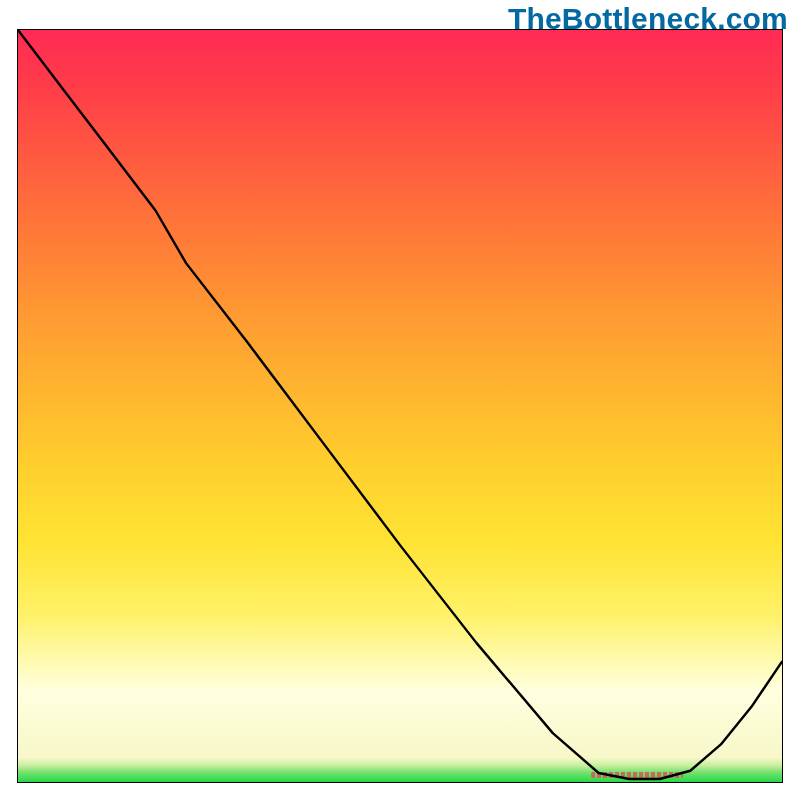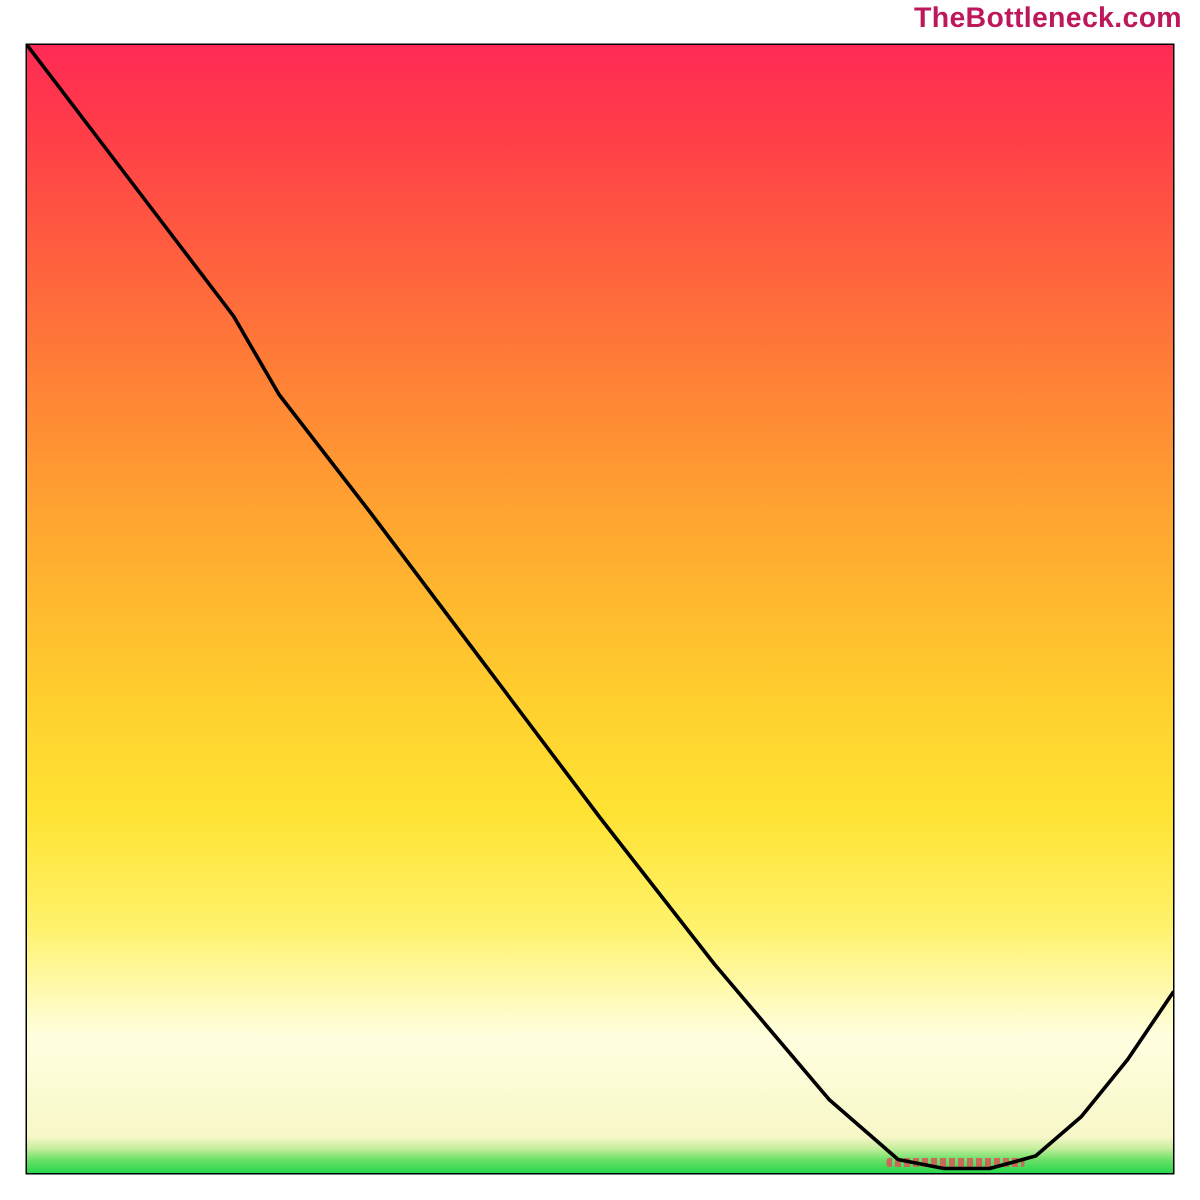--- a/index.html
+++ b/index.html
@@ -13,23 +13,23 @@
   }
   .wrap {
     position: relative;
     width: 800px;
     height: 800px;
   }
   .attribution {
     position: absolute;
     top: 2px;
     right: 12px;
-    font-size: 19px;
+    font-size: 30px;
     font-weight: 600;
-    color: #be185d;
+    color: #0369a1;
     letter-spacing: 0.2px;
   }
   .plot-frame {
     position: absolute;
     left: 17px;
     top: 29px;
     width: 766px;
     height: 754px;
     border: 1px solid #000;
     box-sizing: border-box;

